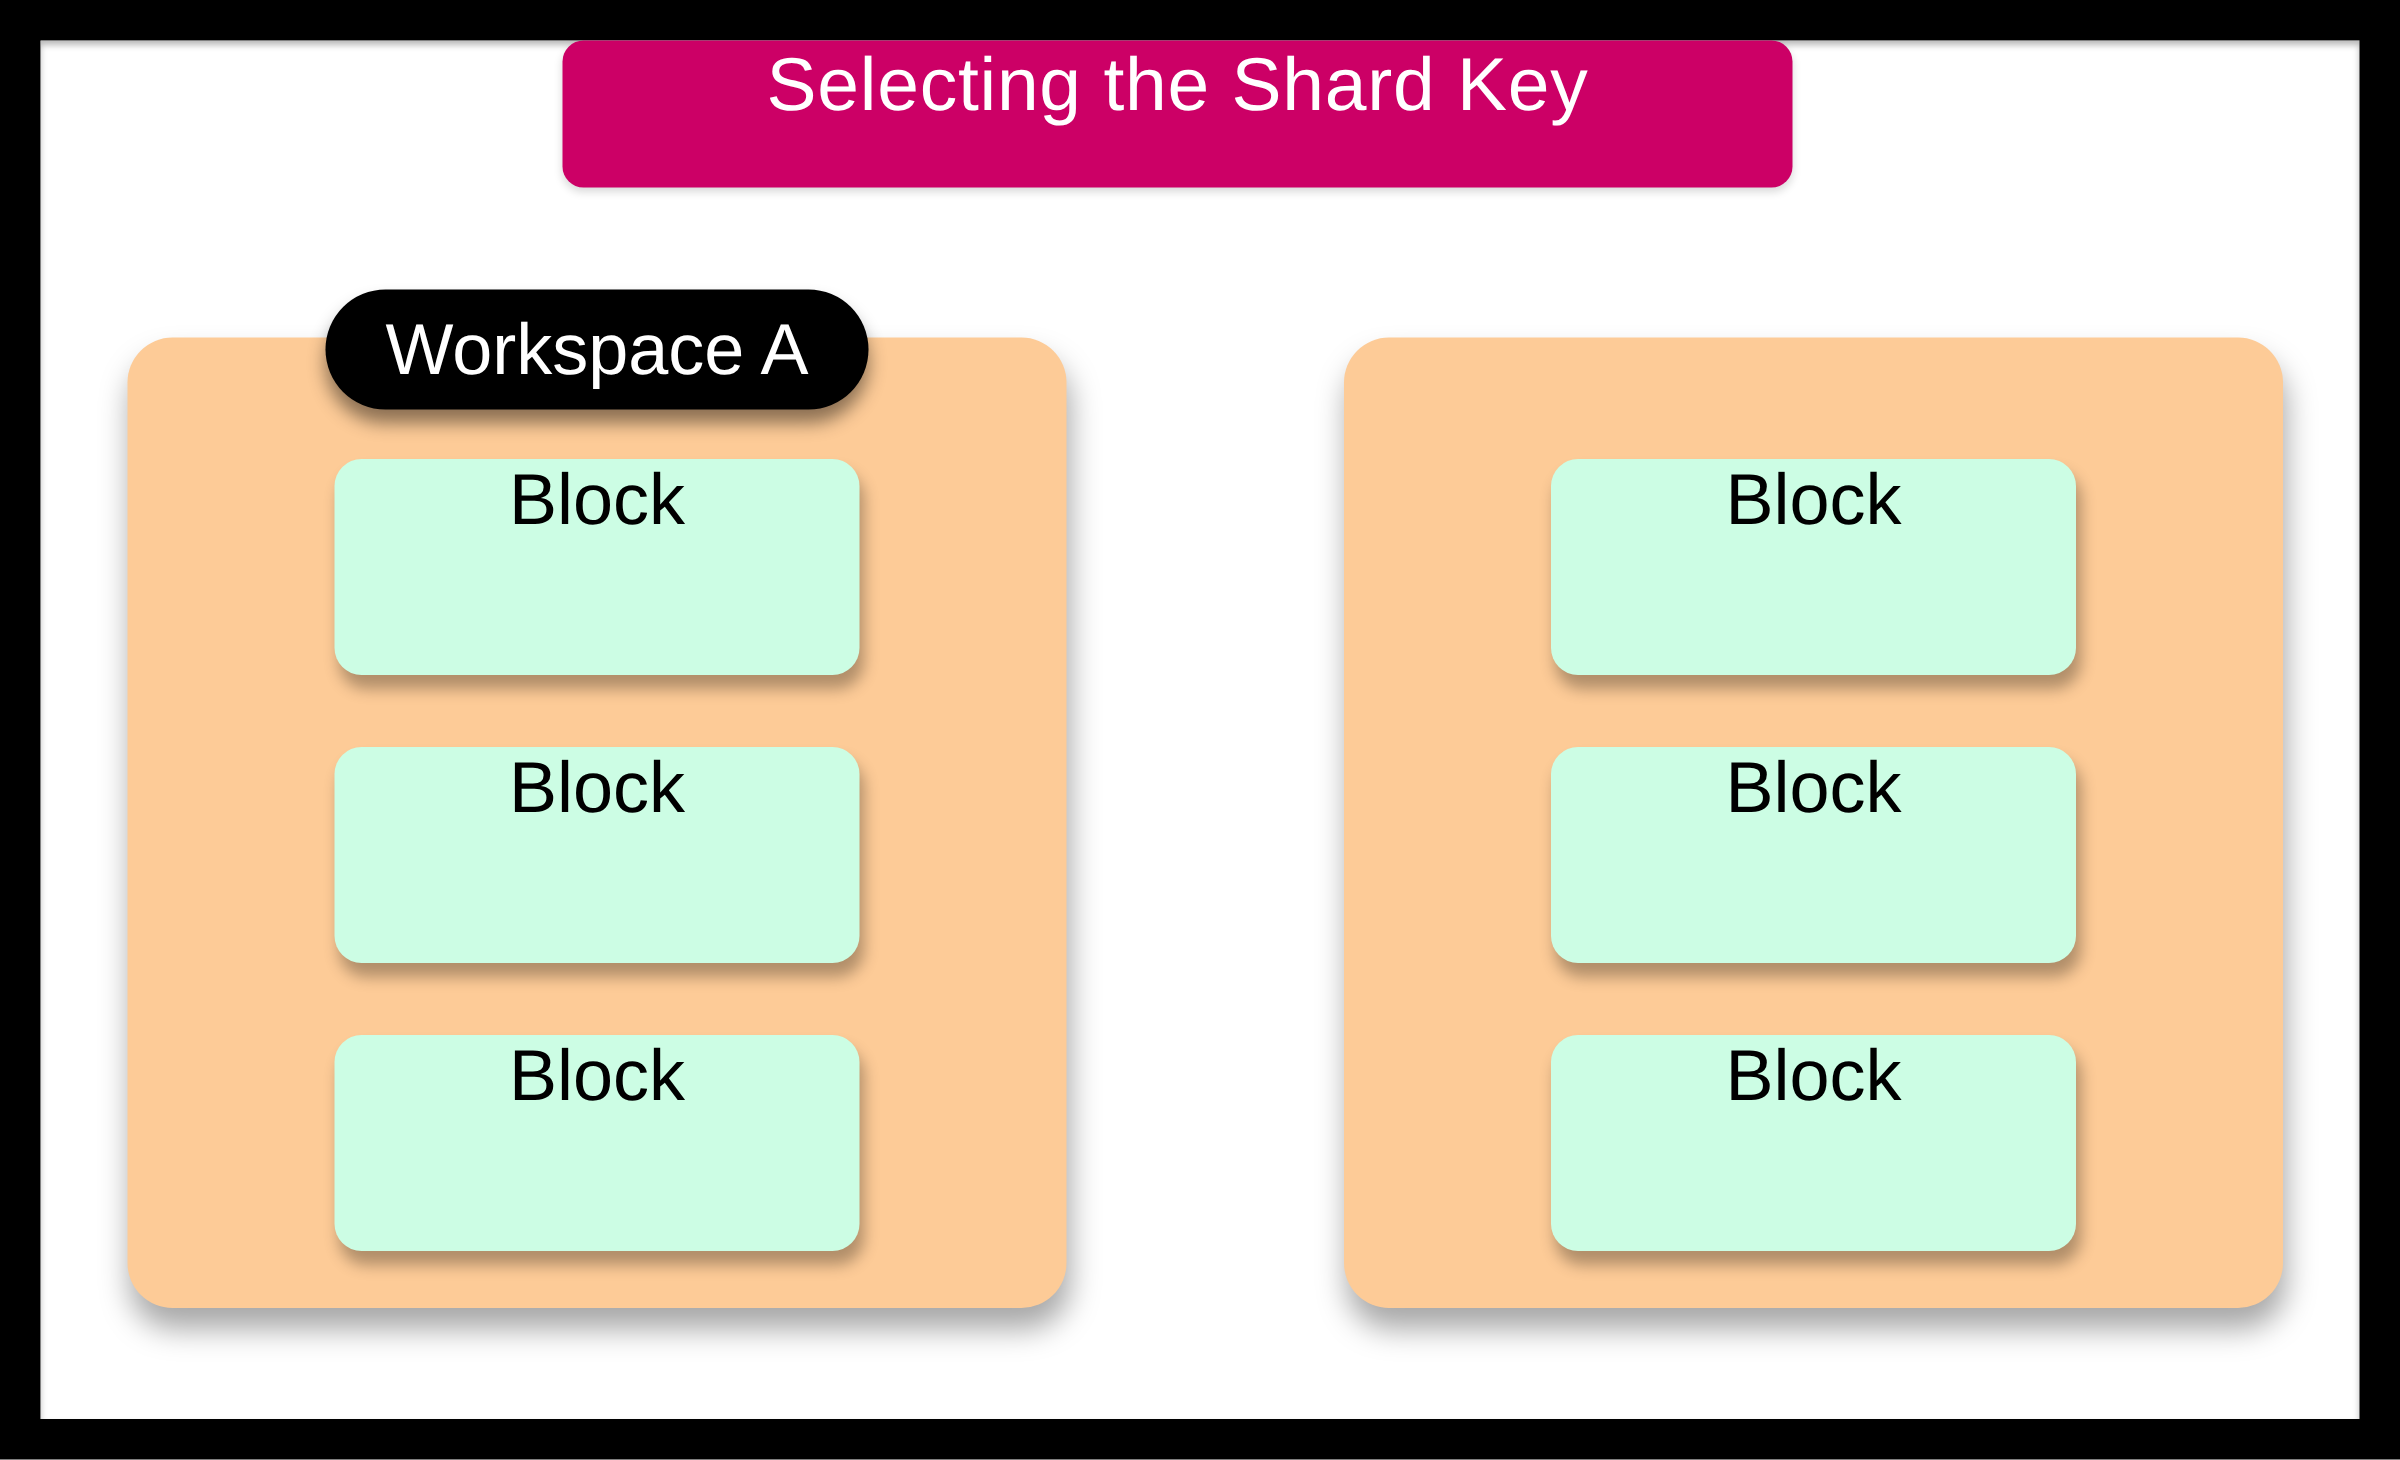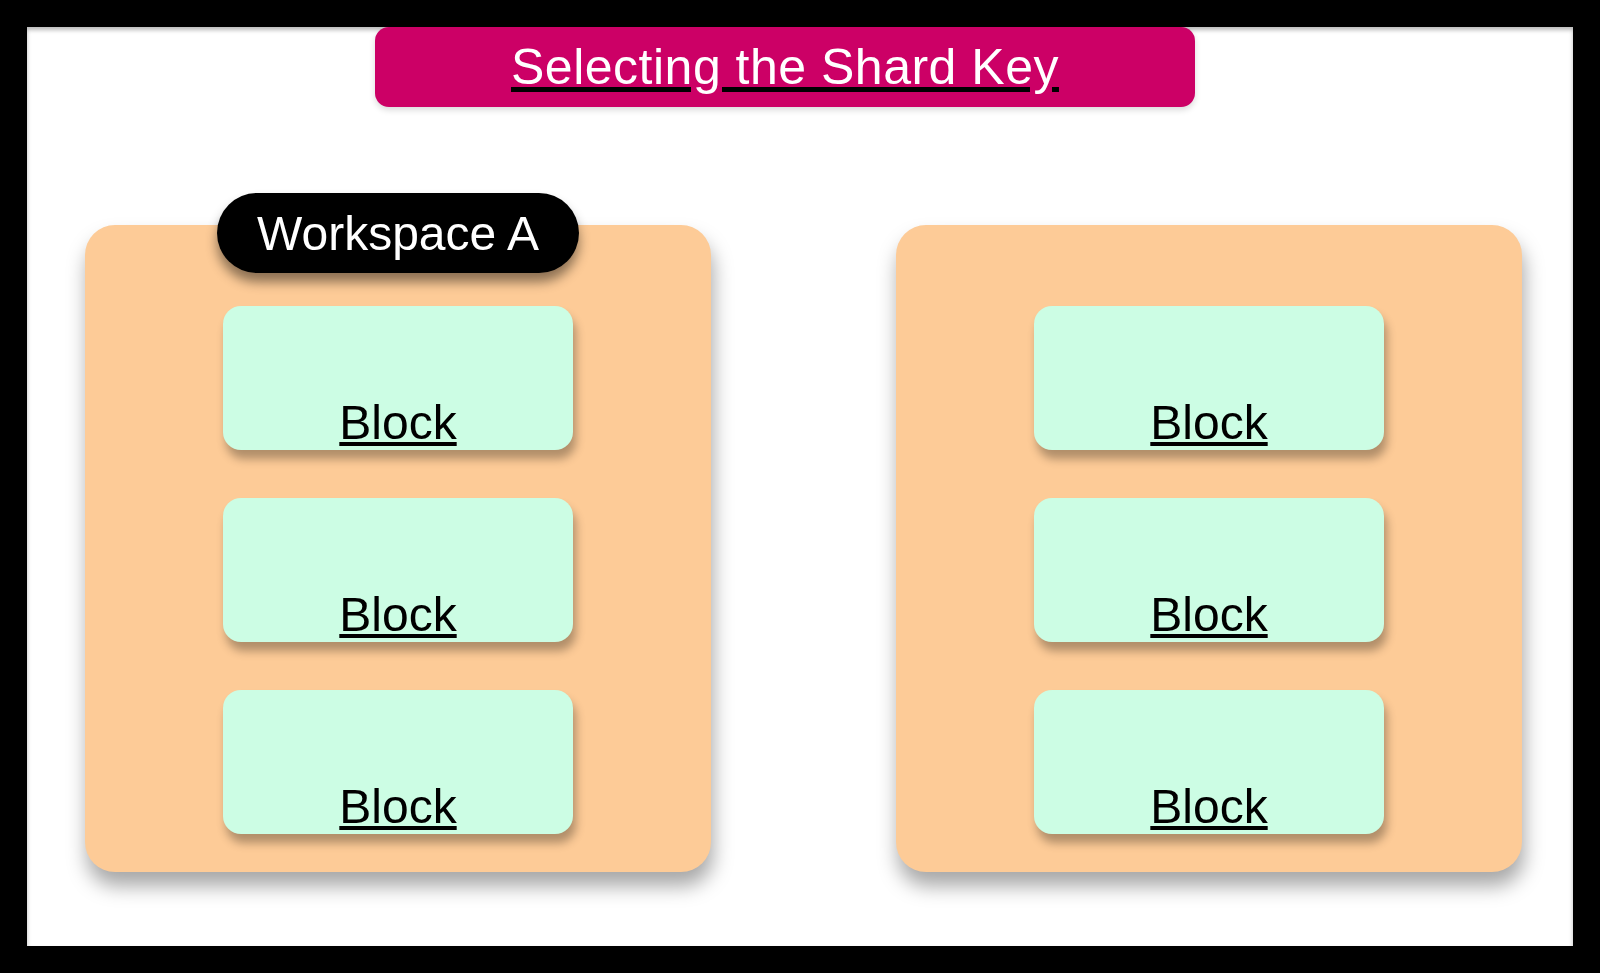--- a/index.html
+++ b/index.html
@@ -21,28 +21,26 @@
     width: 1546px;
     height: 919px;
     background: var(--canvas, #ffffff);
     box-shadow: inset 0 3px 4px rgba(0,0,0,0.28);
   }
   .title-bar {
     position: absolute;
     left: 348px;
     top: 0px;
     width: 820px;
-    height: 80px;
+    height: 98px;
     background: var(--title-bg, #cc0066);
     border-radius: 14px;
     display: flex;
-    align-items: center;
     justify-content: center;
     box-shadow: 0 3px 6px rgba(0,0,0,0.15);
-    text-decoration: underline;
   }
   .title-bar .title-text {
     color: var(--title-text, #ffffff);
     font-size: 50px;
     letter-spacing: 0.5px;
     white-space: nowrap;
   }
   .workspace {
     position: absolute;
     top: 198px;
@@ -80,25 +78,24 @@
     color: var(--pill-text, #ffffff);
     font-size: 48px;
     white-space: nowrap;
   }
   .block {
     width: 350px;
     height: 144px;
     background: var(--block-bg, #ccfde4);
     border-radius: 18px;
     display: flex;
-    align-items: flex-end;
+    align-items: flex-start;
     justify-content: center;
     box-shadow: 3px 9px 10px rgba(0,0,0,0.30);
     flex: 0 0 auto;
-    text-decoration: underline;
   }
   .block .block-text {
     color: var(--block-text, #000000);
     font-size: 48px;
   }
 </style>
 </head>
 <body>
 
 <div class="canvas">

